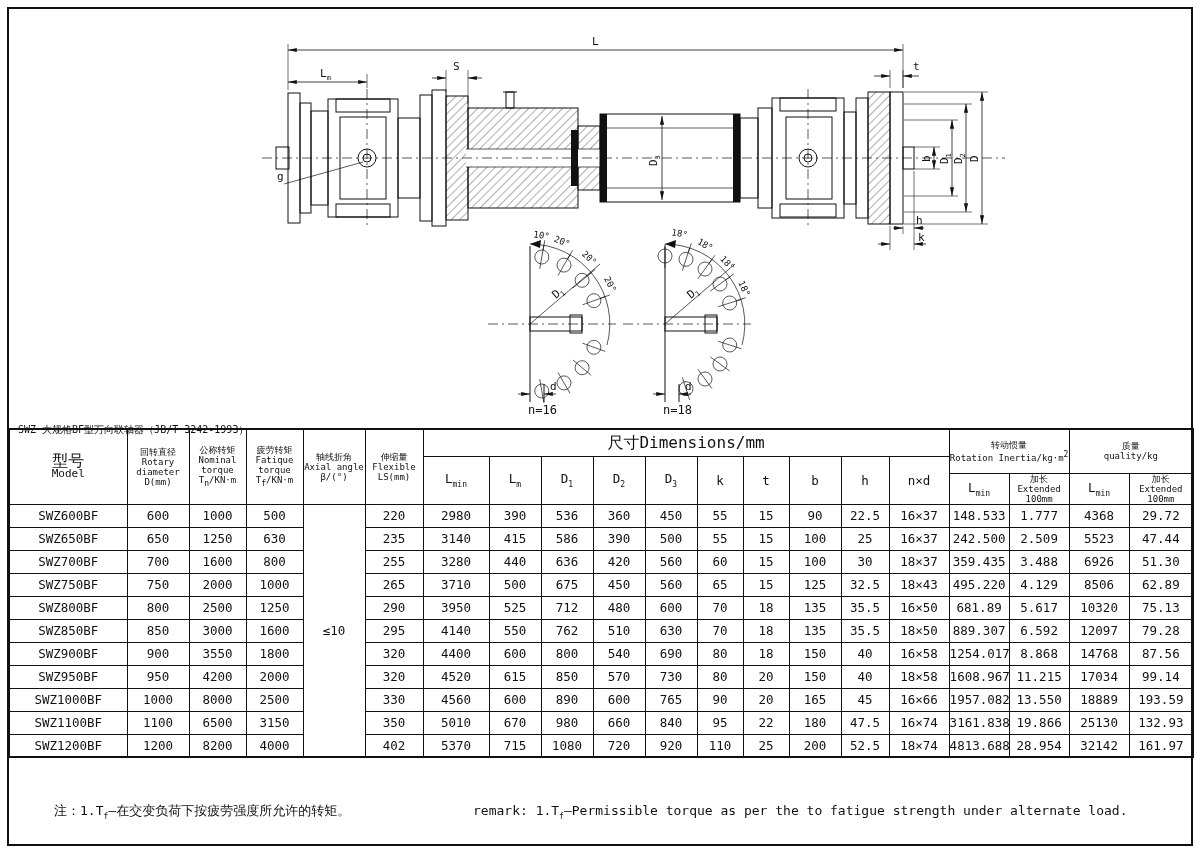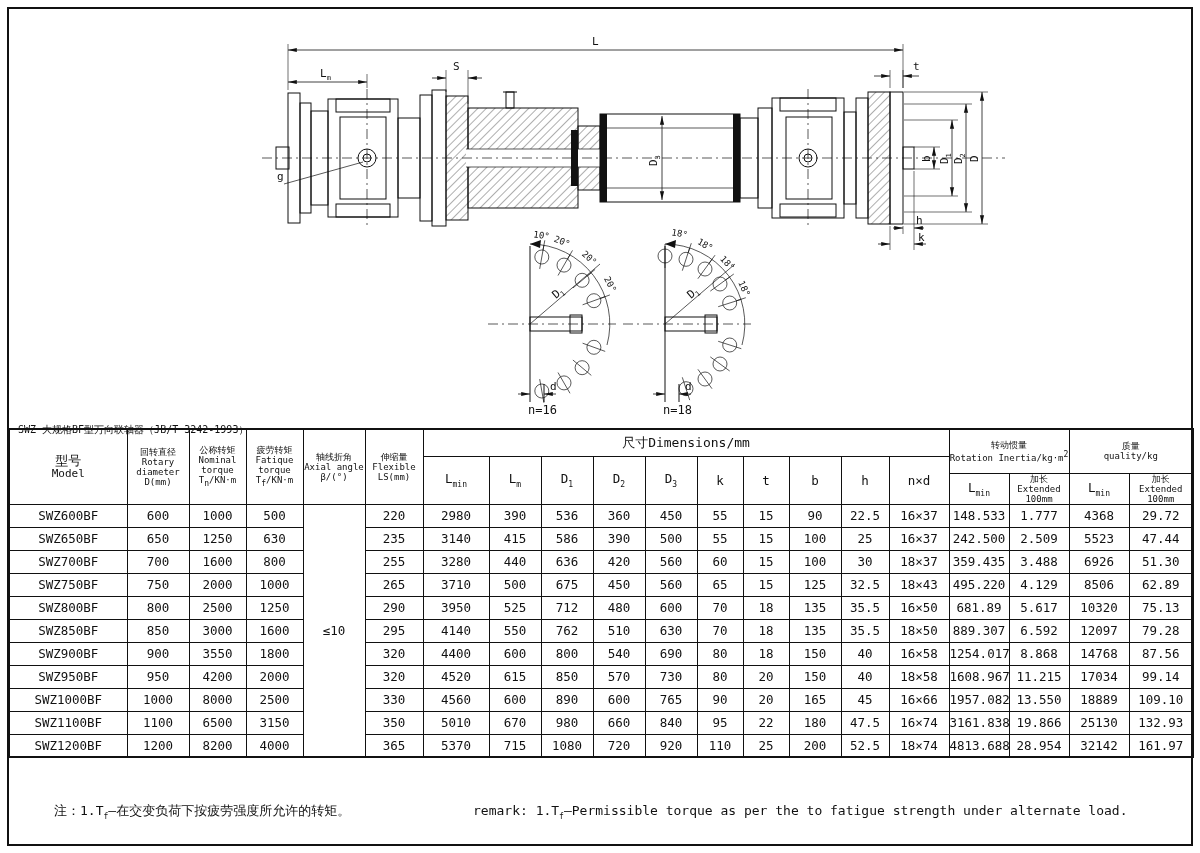--- a/index.html
+++ b/index.html
@@ -19,21 +19,21 @@
   svg text{fill:#111;font-family:"DejaVu Sans Mono","DejaVu Sans",monospace;font-size:11px;}
   svg .sub{font-size:7px;}
   svg .ang{font-size:9px;}
   svg .cap{font-size:12px;}
   .title-block{position:absolute;left:18px;top:377px;line-height:21px;font-size:10px;white-space:pre;}
   table.spec{position:absolute;left:8px;top:428px;width:1184px;border-collapse:collapse;
              table-layout:fixed;font-size:12.5px;}
   table.spec th,table.spec td{border:1px solid #111;text-align:center;vertical-align:middle;
              padding:0;overflow:hidden;white-space:nowrap;font-weight:normal;}
   table.spec{border:2px solid #111;}
-  .hcn{font-size:13px;line-height:13px;}
+  .hcn{font-size:16px;line-height:13px;}
   .hen{font-size:11px;line-height:13px;}
   .hsm{font-size:9px;line-height:10px;}
   tr.r1{height:27px;}tr.r2{height:17px;}tr.r3{height:28px;}
   tbody tr{height:23px;}
   sub{font-size:8px;}
   sup{font-size:8px;}
   .notes{position:absolute;top:758px;font-size:13px;line-height:21px;white-space:pre;}
   .notes-cn{left:18px;}
   .notes-en{left:437px;}
   .nline{display:block;margin-left:36px;}
@@ -533,21 +533,21 @@
           <td>600</td>
           <td>765</td>
           <td>90</td>
           <td>20</td>
           <td>165</td>
           <td>45</td>
           <td>16×66</td>
           <td>1957.082</td>
           <td>13.550</td>
           <td>18889</td>
-          <td>109.10</td>
+          <td>193.59</td>
         </tr>
         <tr>
           <td>SWZ1100BF</td>
           <td>1100</td>
           <td>6500</td>
           <td>3150</td>
           <td>350</td>
           <td>5010</td>
           <td>670</td>
           <td>980</td>
@@ -561,21 +561,21 @@
           <td>3161.838</td>
           <td>19.866</td>
           <td>25130</td>
           <td>132.93</td>
         </tr>
         <tr>
           <td>SWZ1200BF</td>
           <td>1200</td>
           <td>8200</td>
           <td>4000</td>
-          <td>365</td>
+          <td>402</td>
           <td>5370</td>
           <td>715</td>
           <td>1080</td>
           <td>720</td>
           <td>920</td>
           <td>110</td>
           <td>25</td>
           <td>200</td>
           <td>52.5</td>
           <td>18×74</td>

